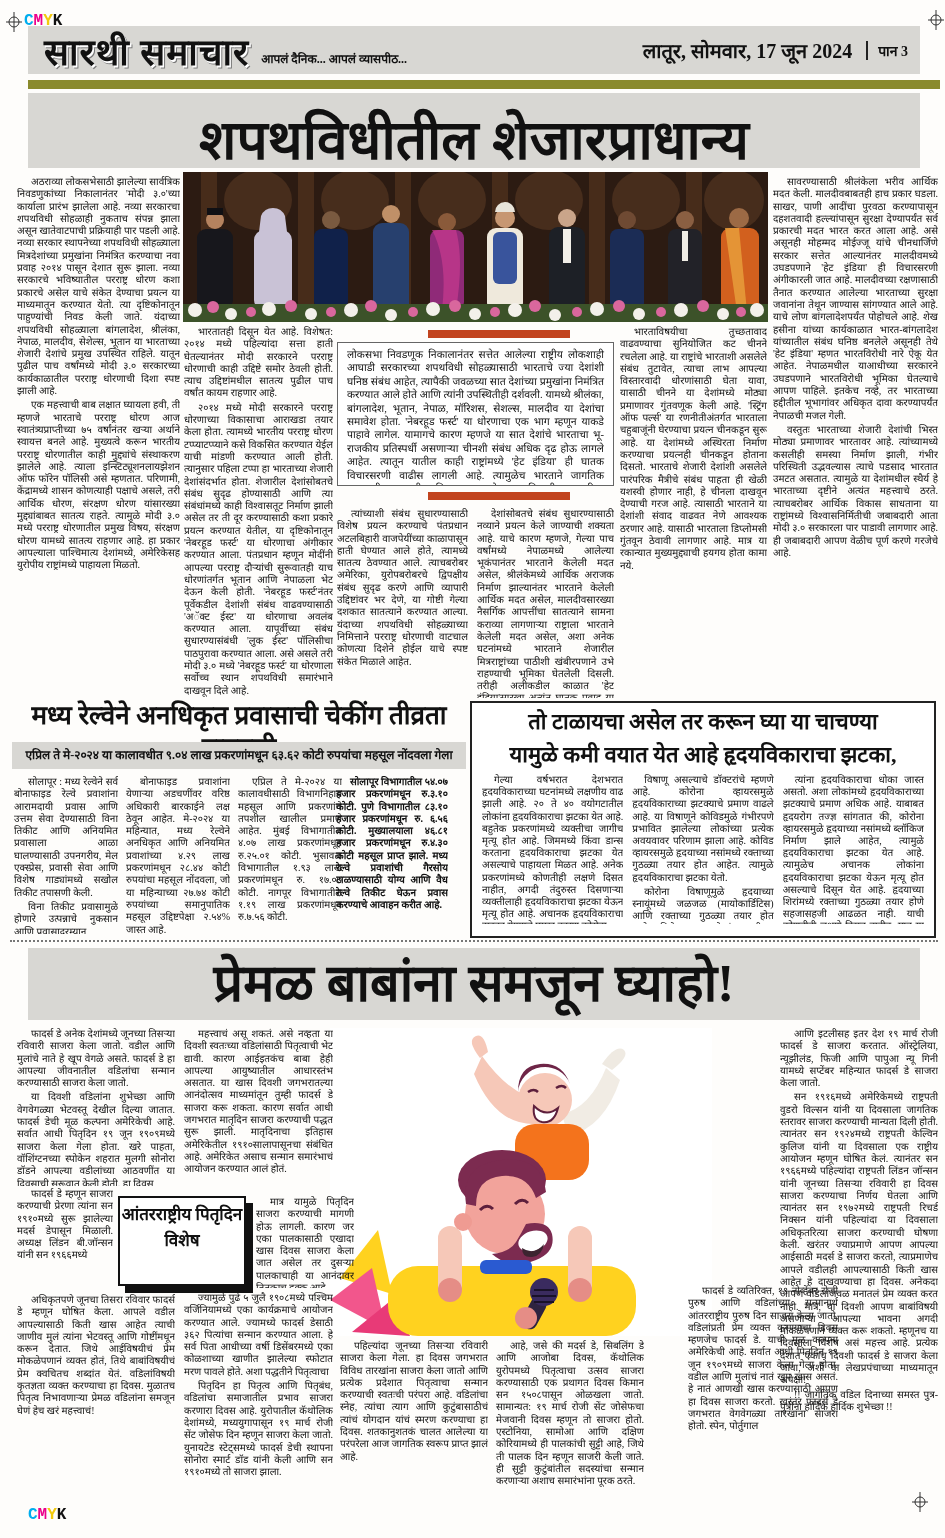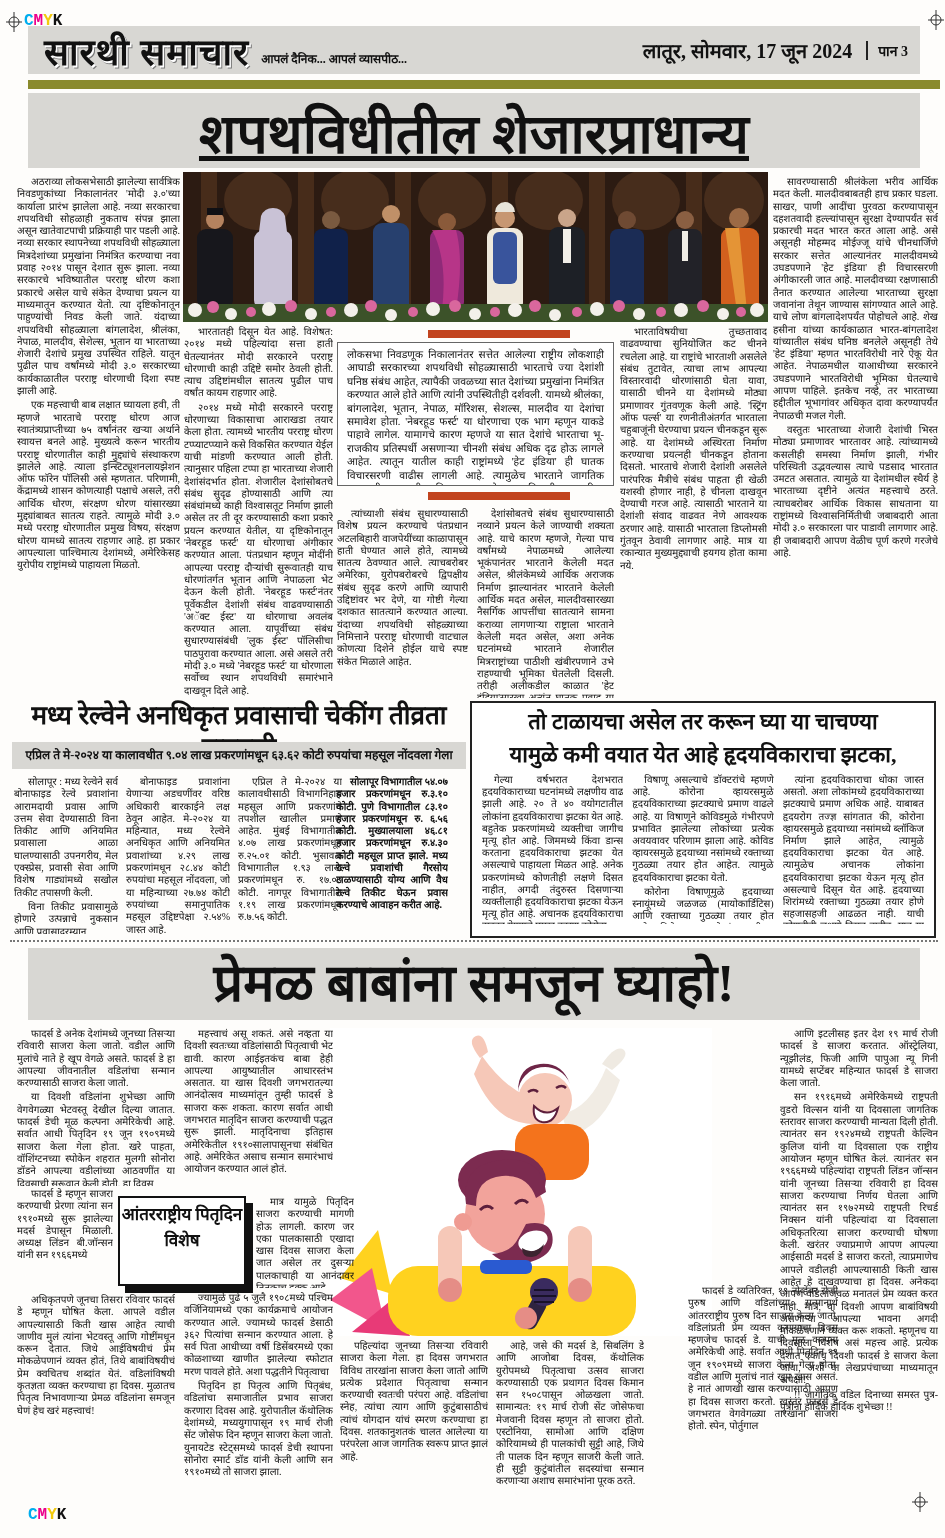--- a/index.html
+++ b/index.html
@@ -13,21 +13,21 @@
   .masthead-band{position:absolute;left:28px;top:26px;width:892px;height:48px;background:var(--band,#d8d7d3);
                  display:flex;align-items:center;}
   .paper-title{font-size:37px;font-weight:700;margin-left:16px;letter-spacing:1px;
                text-shadow:1.5px 1.5px 0 #fff,2.5px 2.5px 0 #777;white-space:nowrap;}
   .tagline{font-size:12px;font-weight:bold;margin-left:12px;align-self:flex-end;padding-bottom:7px;white-space:nowrap;}
   .dateline{margin-left:auto;font-size:20px;font-weight:bold;white-space:nowrap;}
   .pageno{font-size:14px;font-weight:bold;margin:0 12px 0 14px;border-left:2px solid #222;padding-left:10px;white-space:nowrap;}
   .rule-olive{position:absolute;left:28px;top:80px;width:912px;height:9px;background:var(--olive,#8a8a2c);}
   
   .h1-band{position:absolute;left:28px;top:93px;width:892px;height:75px;background:var(--band,#d8d7d3);text-align:center;}
-  .h1-band h1{margin:4px;font-size:55px;line-height:75px;font-weight:900;text-decoration:underline;}
+  .h1-band h1{margin:10px;font-size:55px;line-height:75px;font-weight:900;}
   .fd-band{position:absolute;left:28px;top:948px;width:892px;height:72px;background:var(--band,#d8d7d3);text-align:center;}
   .fd-band h2{margin:0;font-size:52px;line-height:72px;font-weight:900;}
   
   .bodycol{position:absolute;font-size:10px;line-height:12.3px;text-align:justify;overflow:hidden;}
   .bodycol p{margin:0 0 2px 0;text-indent:14px;}
   .leadbox{position:absolute;left:337px;top:342px;width:257px;height:132px;border:1px solid #666;
            padding:5px 9px;font-size:10.5px;line-height:13.4px;text-align:justify;overflow:hidden;background:#fff;}
   .redbar{position:absolute;width:142px;height:8px;background:var(--accent,#c2441f);}
   .dotted{position:absolute;border-top:2px dotted #777;height:0;}
   

